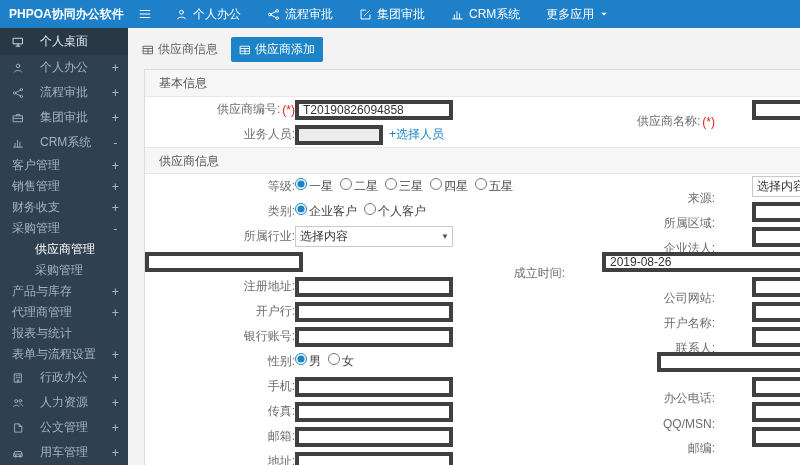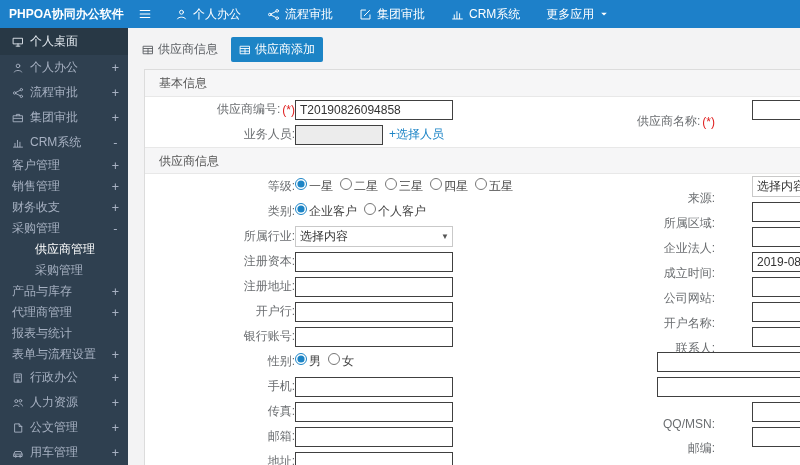--- a/index.html
+++ b/index.html
@@ -13,21 +13,21 @@
   .topbar { position:absolute; top:0; left:0; width:800px; height:28px;
     background:var(--topbar,#1d80c9); color:#fff; display:flex; align-items:center; z-index:5; }
   .logo { width:128px; padding-left:9px; font-weight:700; white-space:nowrap; overflow:hidden; }
   .burger { width:34px; height:100%; display:flex; align-items:center; justify-content:center; cursor:pointer; }
   .nav { display:flex; height:100%; align-items:center; }
   .nav-item { display:flex; align-items:center; gap:5px; padding:0 13px; height:100%; cursor:pointer; white-space:nowrap; }
   .ic { flex:none; display:block; }
   
   .sidebar { position:absolute; top:28px; left:0; width:128px; height:437px;
     background:var(--sidebar,#2f4050); overflow:hidden; }
-  .sb-item { display:flex; align-items:center; gap:6px; color:#a7b1c2; cursor:pointer; padding:0 9px 0 12px; }
+  .sb-item { display:flex; align-items:center; gap:16px; color:#a7b1c2; cursor:pointer; padding:0 9px 0 12px; }
   .sb-item.lvl0 { height:25px; }
   .sb-item.hd { height:27px; background:#283845; color:#e4eaf0; }
   .sb-item.lvl1 { height:21px; }
   .sb-item.lvl2 { height:21px; padding-left:35px; }
   .sb-item.active { color:#ffffff; }
   .sb-lbl { white-space:nowrap; overflow:hidden; }
   .sb-exp { margin-left:auto; font-family:"DejaVu Sans Mono",monospace; }
   
   .main { position:absolute; top:28px; left:128px; width:672px; height:437px; overflow:hidden; }
   .tabs { display:flex; align-items:center; gap:5px; padding:9px 0 0 6px; }
@@ -38,21 +38,21 @@
     border-bottom:1px solid #e8e8e8; padding-left:14px; color:#555; }
   .card > .sec-hd:first-child { border-top:none; }
   .frow { display:flex; align-items:center; height:25px; }
   .c-lbl { display:flex; justify-content:flex-end; align-items:center; color:#6a6d70; white-space:nowrap; }
   .c-lbl.l { flex:0 0 150px; }
   .c-lbl.r { flex:0 0 95px;margin-top:24px; }
   .c-fld { display:flex; align-items:center; }
   .c-fld.l { flex:0 0 325px; }
   .c-fld.r { flex:0 0 240px; margin-left:37px; }
   .req { color:var(--required,#e02020); margin-left:2px; }
-  .inp { width:158px; height:20px; border:1px solid #404040; padding:0 4px;
+  .inp { width:158px; height:20px; border:4px solid #404040; padding:0 4px;
     font:12px "Liberation Sans",sans-serif; background:#fff; color:#333; }
   .c-fld.r .inp { width:220px; }
   .inp.gray { background:#ececec; }
   .lnk { color:var(--accent,#1c84c6); margin-left:6px; cursor:pointer; white-space:nowrap; }
   .sel { width:158px; height:21px; border:1px solid #c9c9c9; background:#fff; color:#333;
     display:flex; align-items:center; justify-content:space-between; padding:0 3px 0 4px; cursor:pointer; }
   .c-fld.r .sel { width:220px; }
   .sel-car { font-size:8px; color:#555; }
   .rad { display:flex; align-items:flex-start; margin-right:7px; cursor:pointer; color:#444; white-space:nowrap; }
   .rad input { width:12px; height:12px; margin:0 2px 0 0; accent-color:var(--accent,#1c84c6); }
@@ -340,23 +340,20 @@
           </div>
         </div>
         <div class="c-lbl r">
           <span>企业法人:</span>
         </div>
         <div class="c-fld r">
           <input class="inp" style="">
         </div>
       </div>
       <div class="frow">
-        <div class="c-lbl l">
-          <span>注册资本:</span>
-        </div>
         <div class="c-fld l">
           <input class="inp" style="">
         </div>
         <div class="c-lbl r">
           <span>成立时间:</span>
         </div>
         <div class="c-fld r">
           <input class="inp" value="2019-08-26" style="">
         </div>
       </div>
@@ -419,20 +416,23 @@
         <div class="c-fld r">
           <input class="inp" style="">
         </div>
       </div>
       <div class="frow">
         <div class="c-lbl l">
           <span>手机:</span>
         </div>
         <div class="c-fld l">
           <input class="inp" style="">
+        </div>
+        <div class="c-lbl r">
+          <span>办公电话:</span>
         </div>
         <div class="c-fld r">
           <input class="inp" style="">
         </div>
       </div>
       <div class="frow">
         <div class="c-lbl l">
           <span>传真:</span>
         </div>
         <div class="c-fld l">

